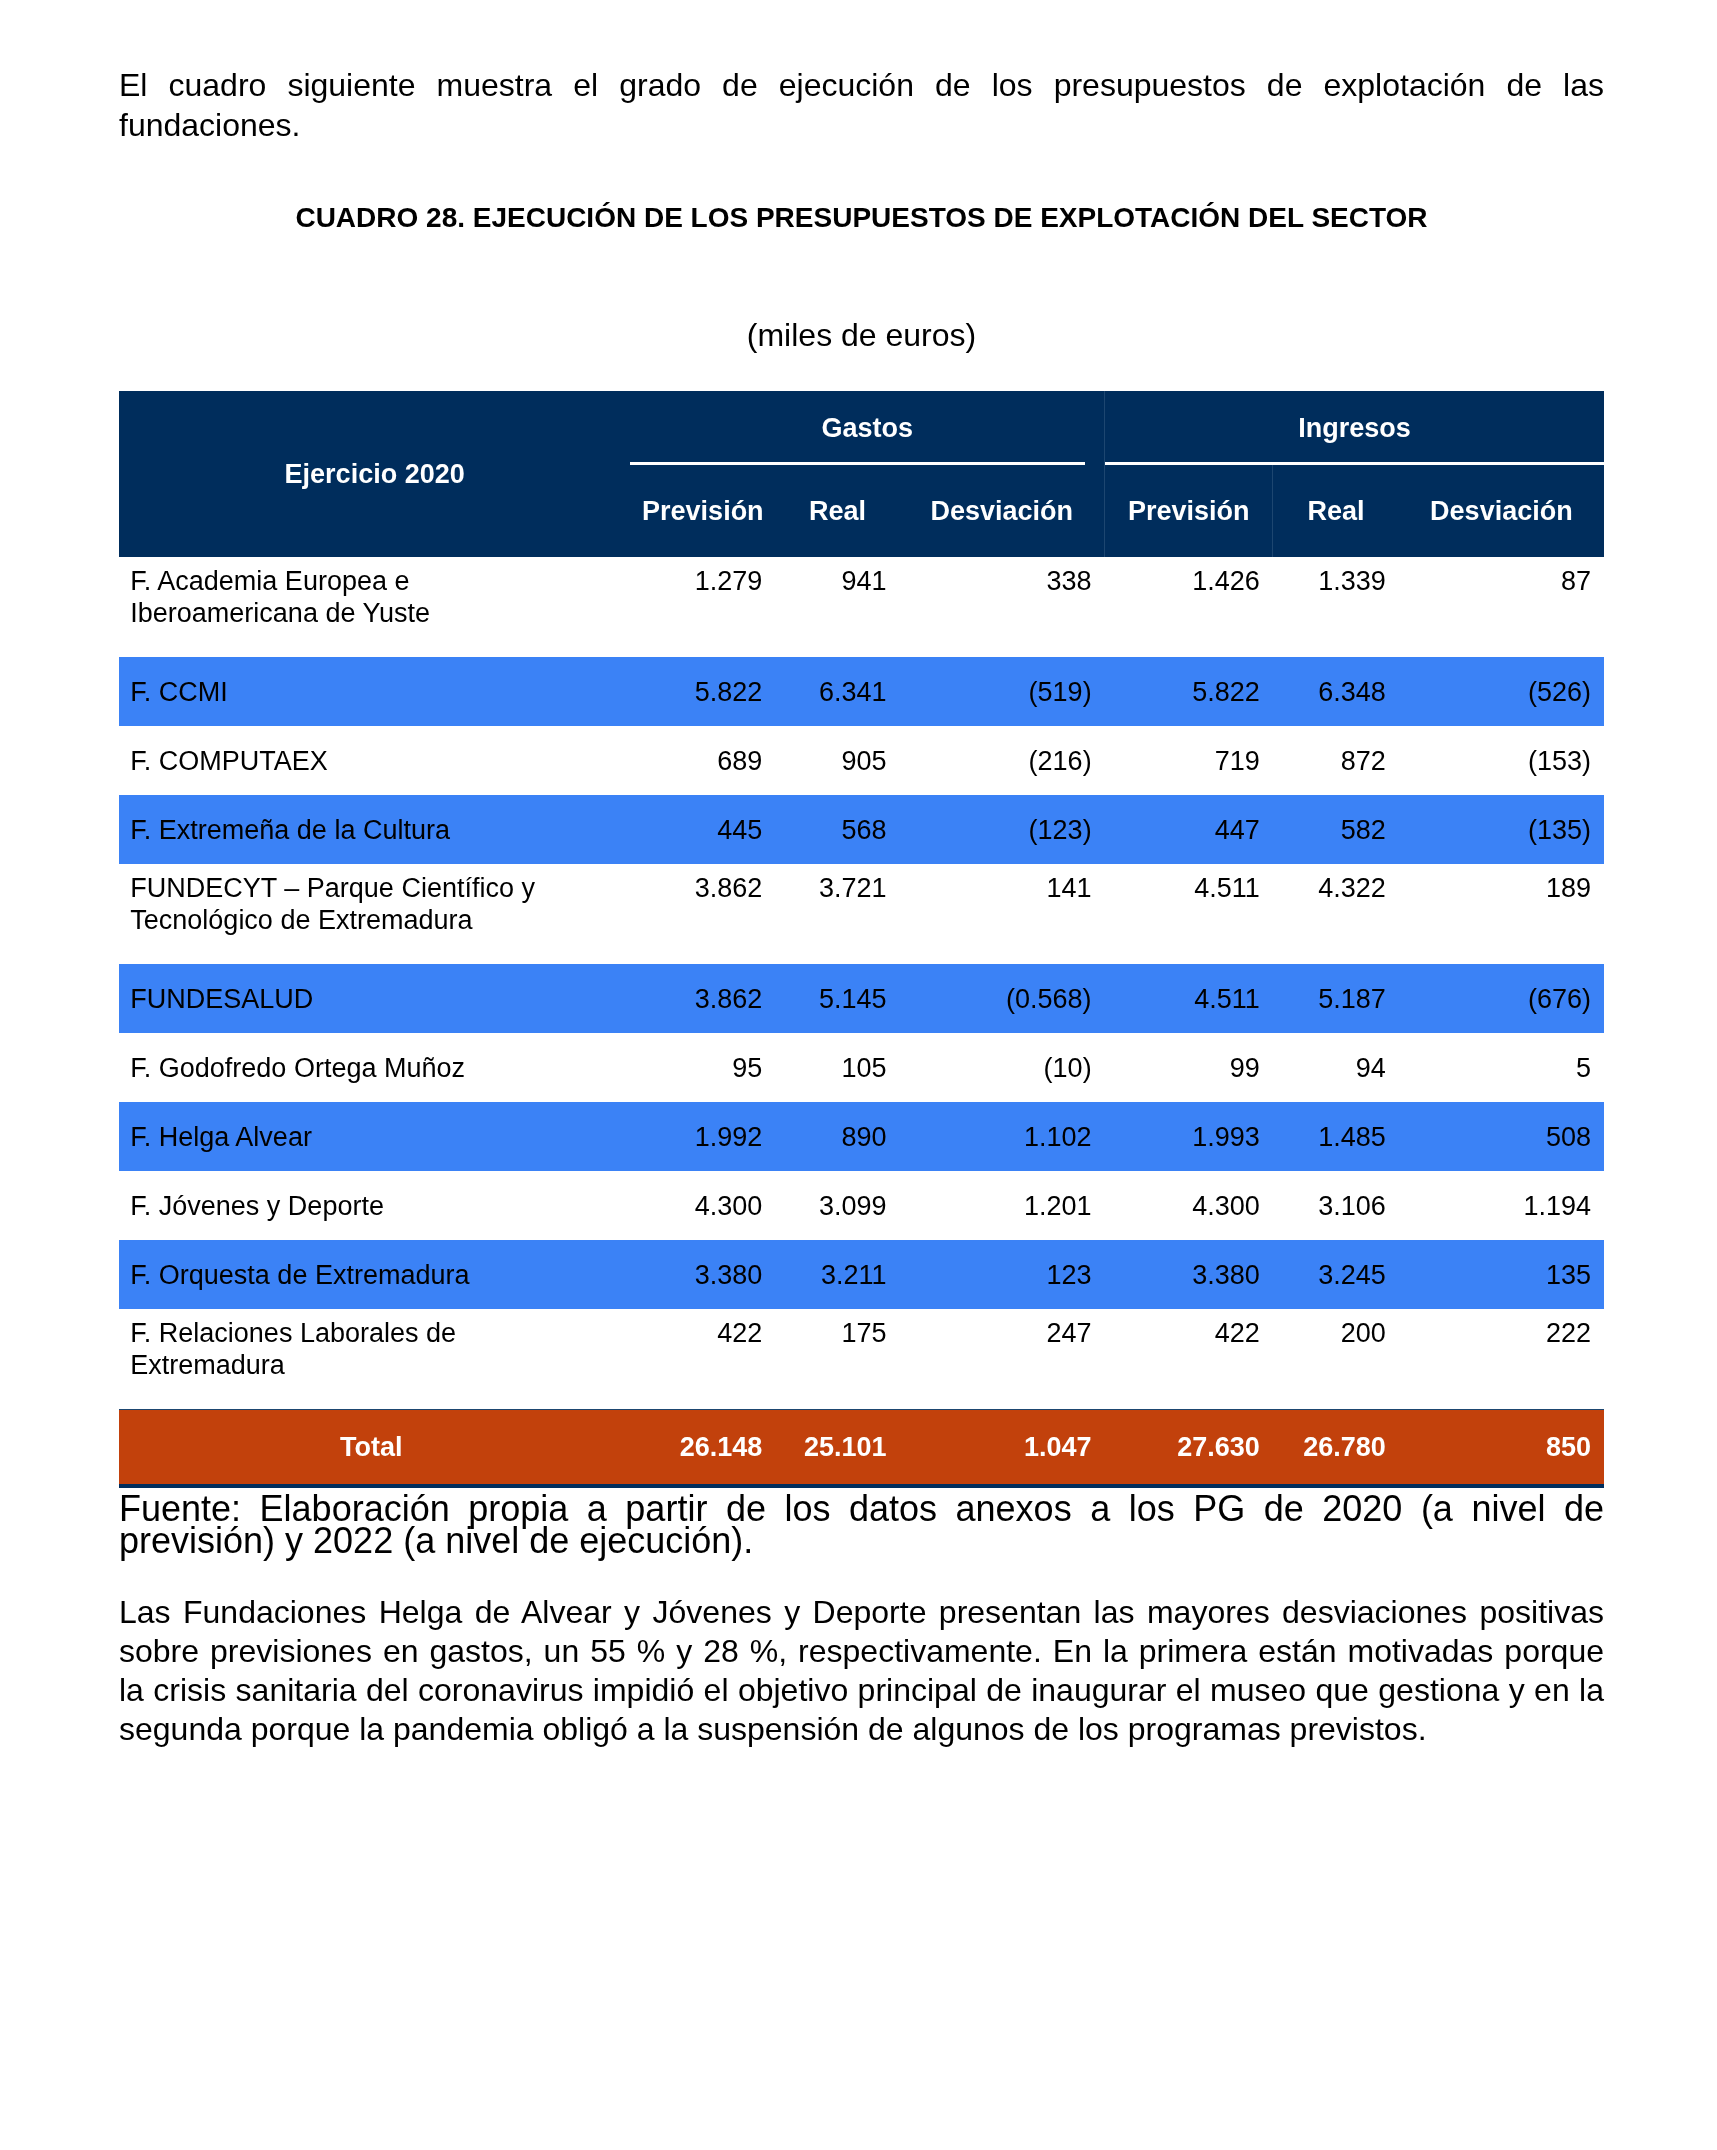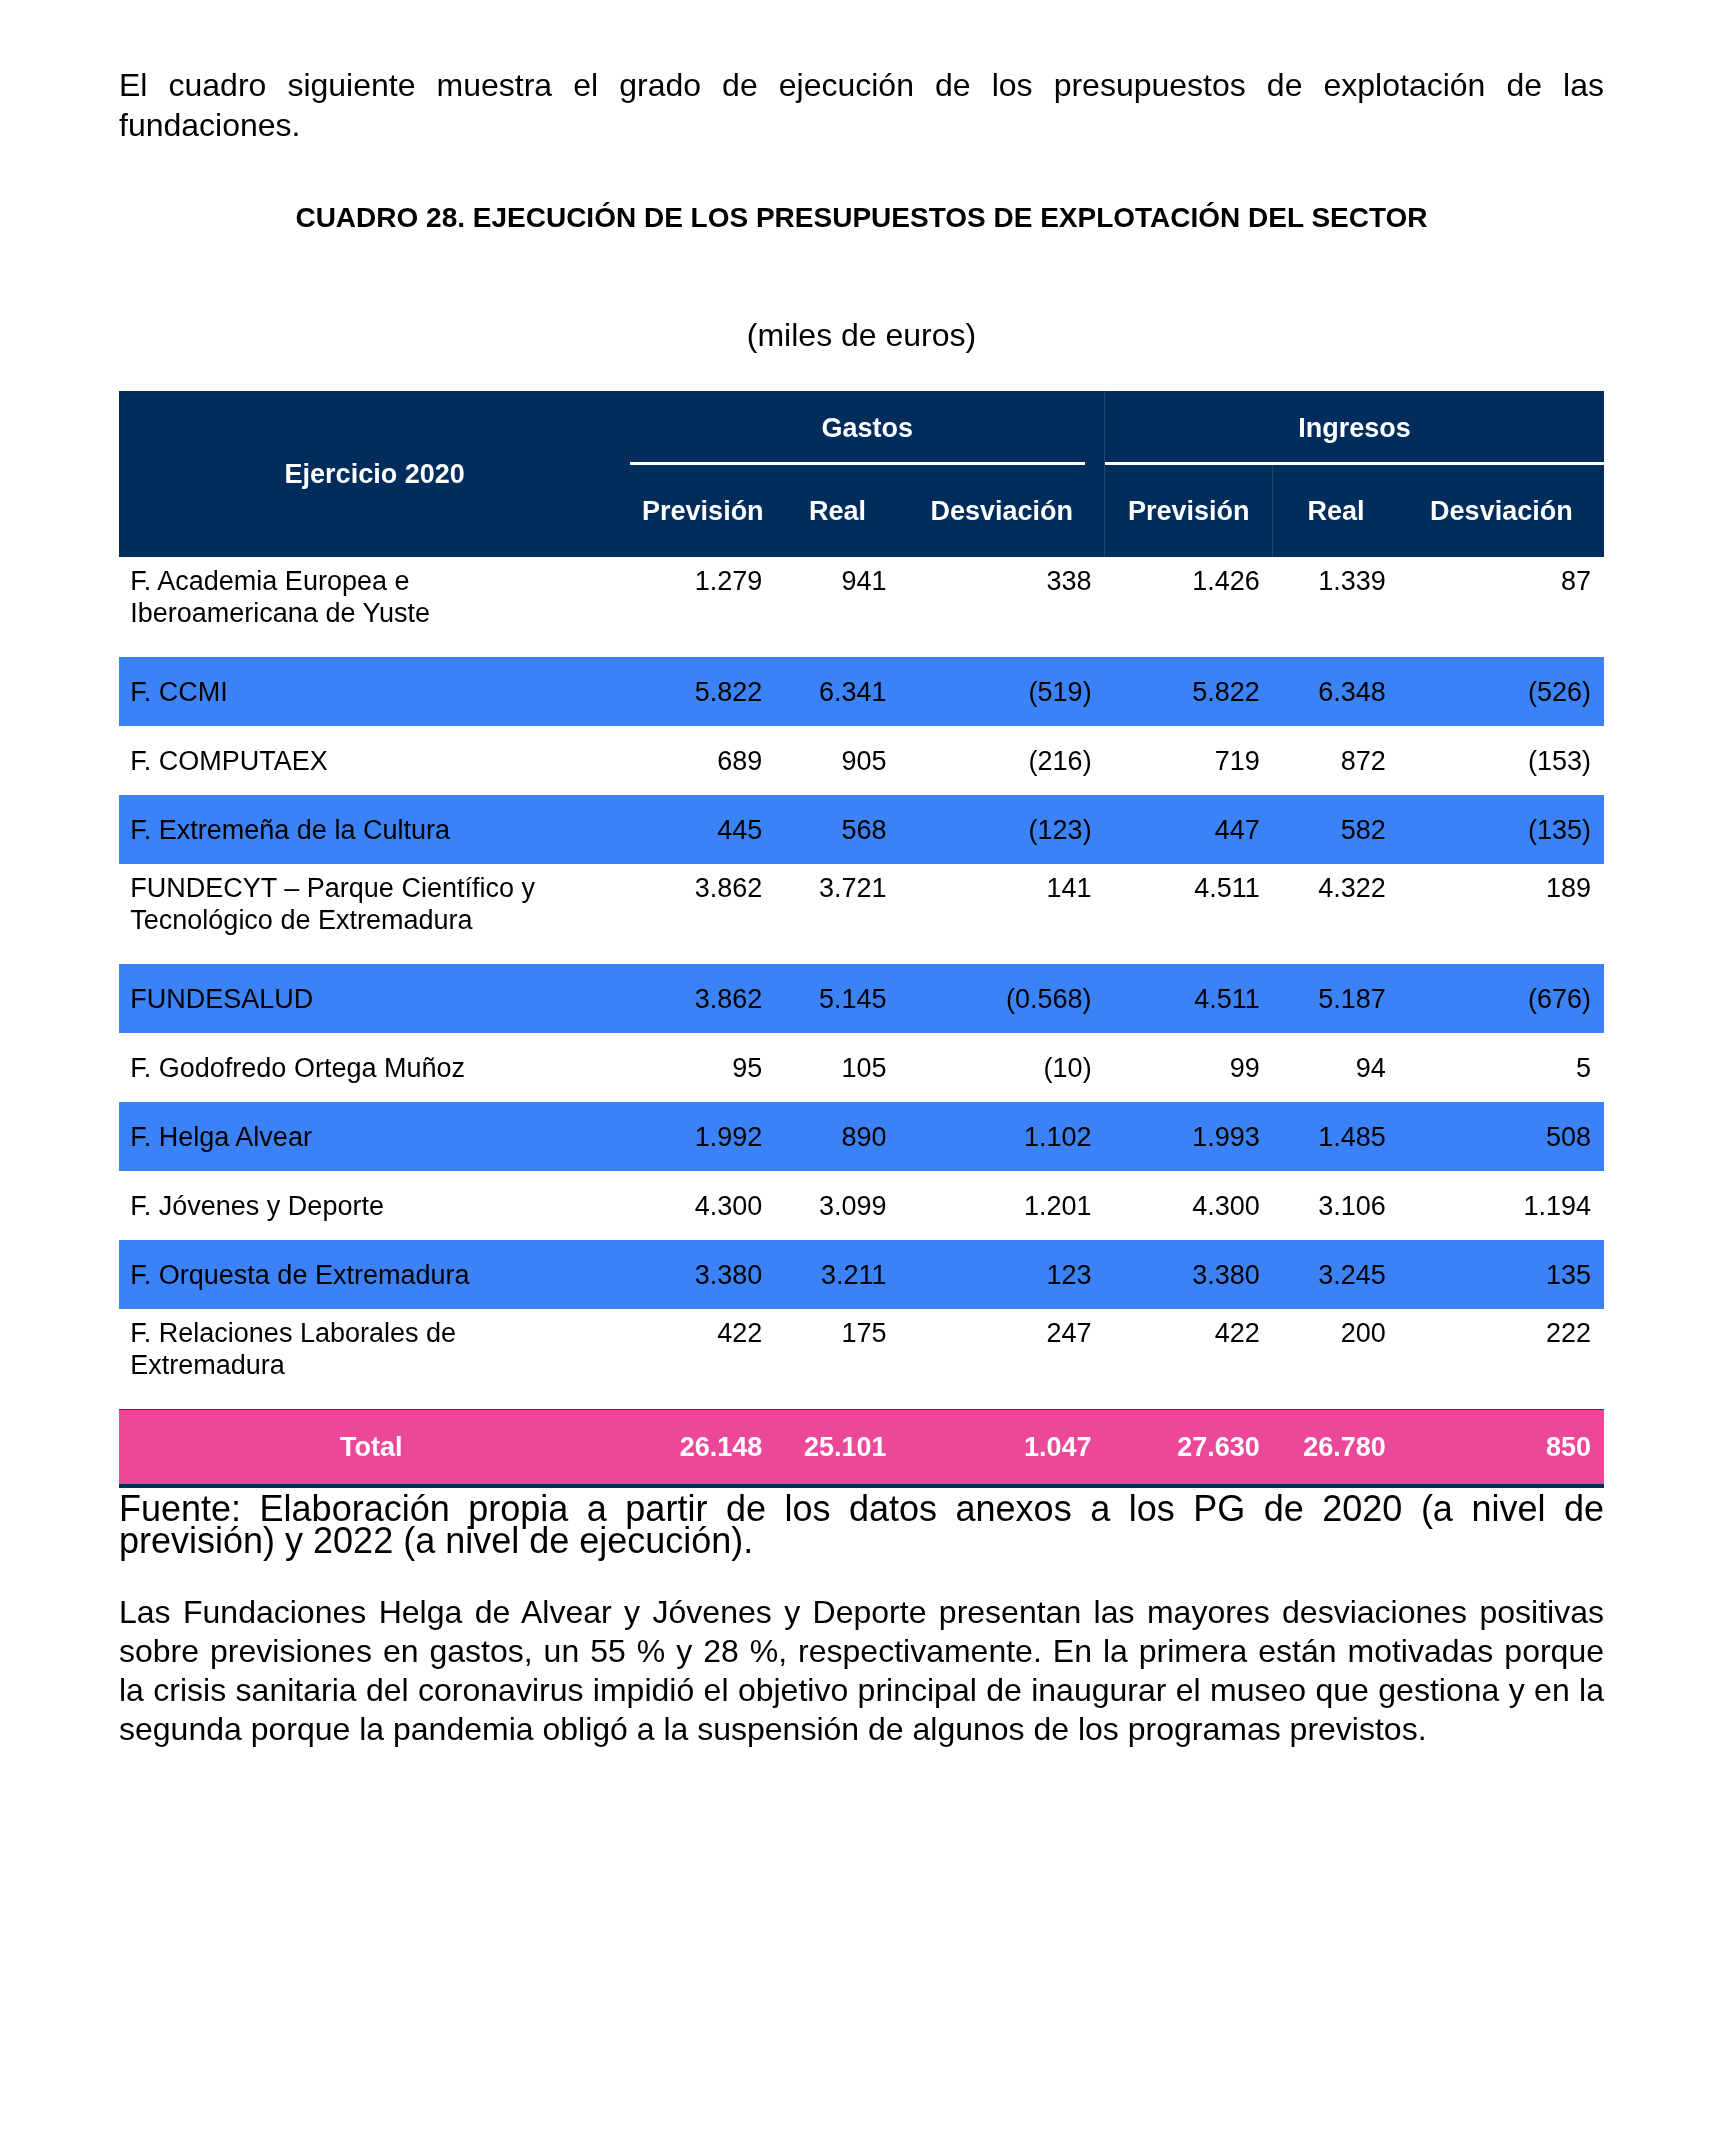--- a/index.html
+++ b/index.html
@@ -24,21 +24,21 @@
   .tbl thead th.group.ing .uline { left: 0; right: 0; }
   .tbl thead th.lead { text-align: center; }
   .tbl thead th.sub { text-align: center; }
   .tbl thead th.divl { border-left: 1.6px solid #1d4670; }
   .tbl tbody td { padding: 0 18px 0 11.3px; vertical-align: top; line-height: 32px; }
   .tbl tbody td.num { text-align: right; padding: 0 13px 0 6.5px; }
   .tbl tbody td.name { padding-left: 11.3px; text-align: left; }
   .tbl tbody tr.single td { height: 69px; vertical-align: middle; }
   .tbl tbody tr.double td { height: 100px; padding-top: 8px; box-sizing: border-box; }
   .tbl tbody tr.shade td { background: #3b82f6; }
-  .tbl tbody tr.total td { background: #ec4899; color: #fff; font-weight: bold; height: 74px; vertical-align: middle; border-bottom: 4.8px solid #002D5C; }
+  .tbl tbody tr.total td { background: #c2410c; color: #fff; font-weight: bold; height: 74px; vertical-align: middle; border-bottom: 4.8px solid #002D5C; }
   .tbl tbody tr.total td.name { text-align: center; }
   .tbl tbody tr.total { border-top: 1.6px solid #1d4670; }
   .source { position: absolute; top: 1493px; left: 0; width: 1485px; font-size: 36px; line-height: 32px; text-align: justify; text-align-last: left; }
   .para { position: absolute; top: 1593px; left: 0; width: 1485px; font-size: 32px; line-height: 39px; text-align: justify; text-align-last: left; }
 </style>
 </head>
 <body>
 
 <div class="page">
   <p class="intro" style="margin:0">El cuadro siguiente muestra el grado de ejecución de los presupuestos de explotación de las fundaciones.</p>

